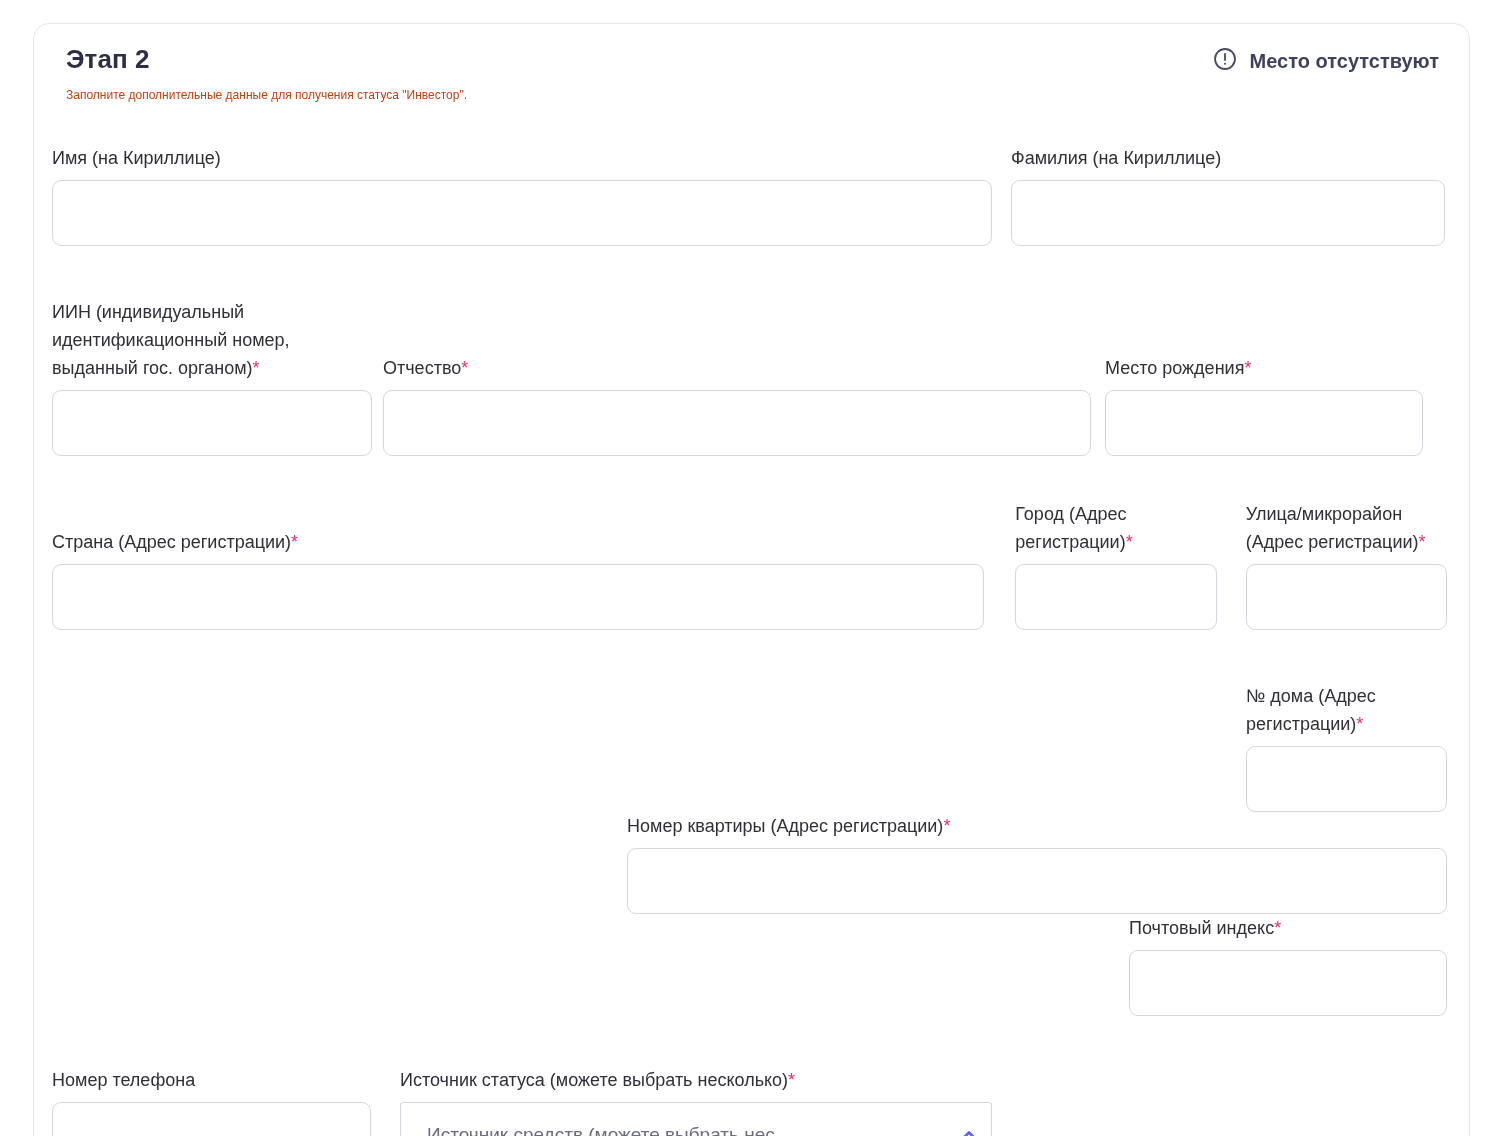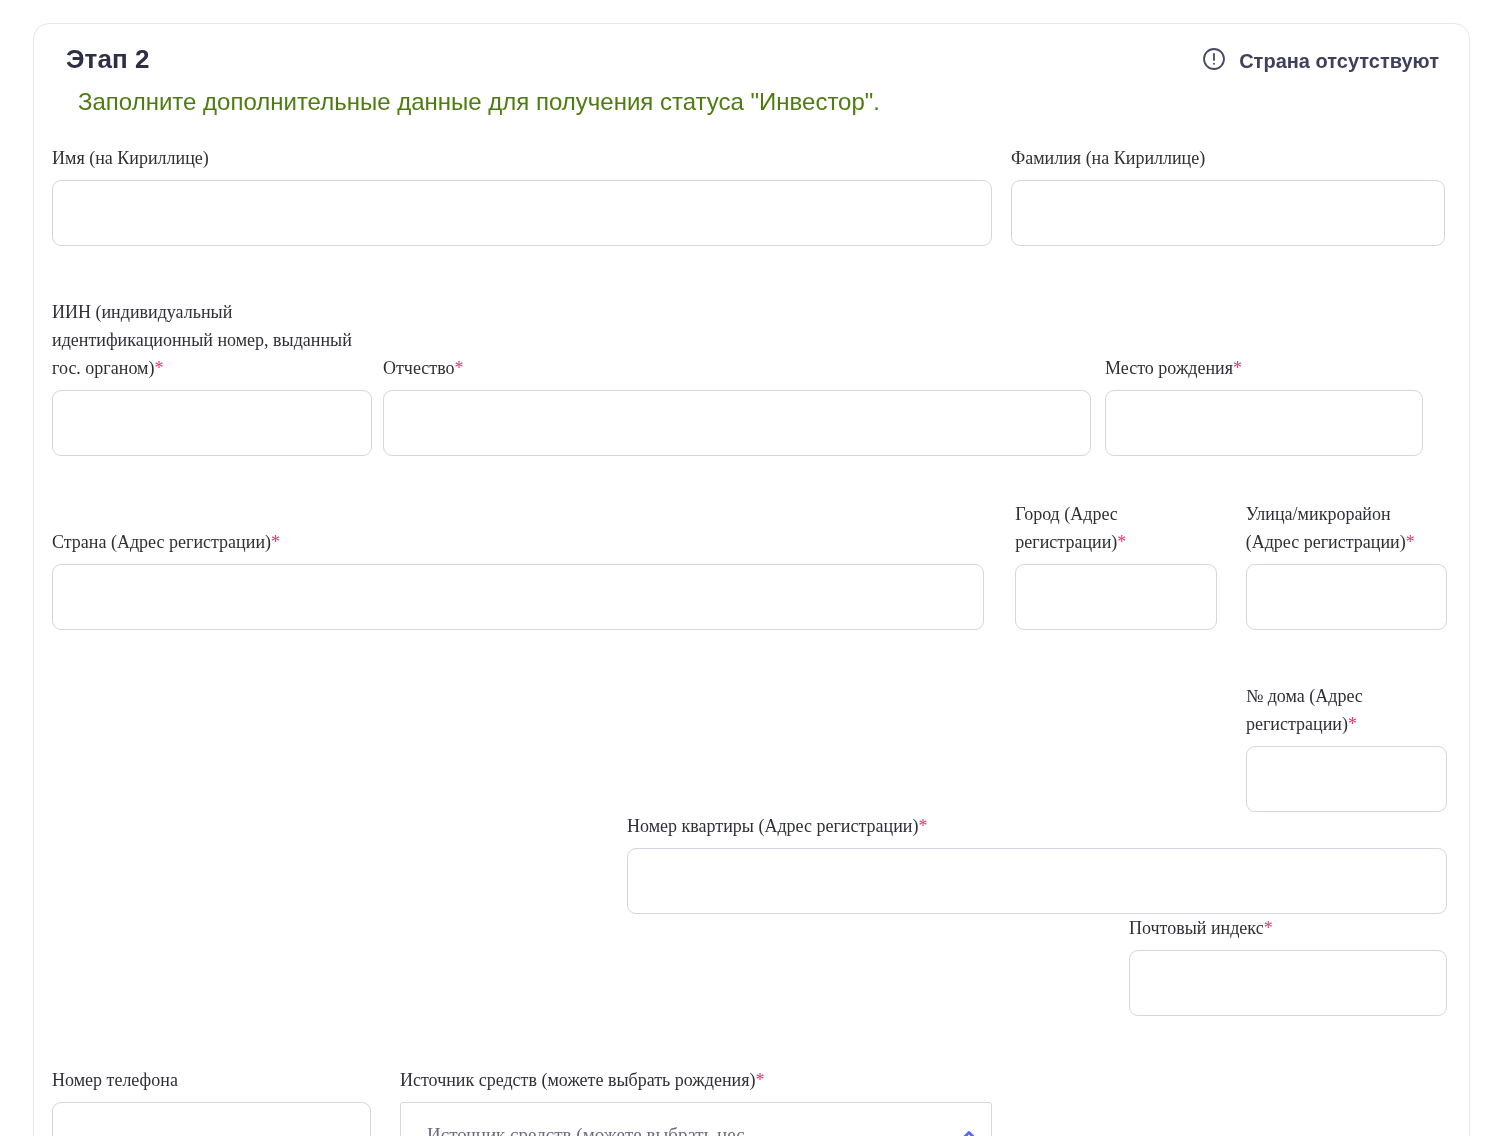--- a/index.html
+++ b/index.html
@@ -41,24 +41,23 @@
     top: 20px;
     font-size: 26px;
     font-weight: 700;
     color: #2e2e45;
     letter-spacing: .1px;
   }
   .step-desc {
     position: absolute;
     left: 32px;
     top: 64px;
-    font-size: 24px;
-    color: #4d7c0f;
+    font-size: 12px;
+    color: #c2410c;
     white-space: nowrap;
-    margin-left: 12px;
   }
   .status {
     position: absolute;
     right: 30px;
     top: 22px;
     display: flex;
     align-items: center;
     gap: 12px;
   }
   .status-icon { display: block; }
@@ -74,21 +73,21 @@
     position: relative;
     padding: 0 0 0 0;
   }
   .row {
     position: relative;
     display: flex;
     align-items: flex-end;
     padding: 0 22px 0 18px;
   }
 
-  .field { box-sizing: border-box; font-family: Liberation Serif, serif; }
+  .field { box-sizing: border-box; }
 
   .lbl {
     display: block;
     font-size: 18px;
     line-height: 28px;
     color: #2f2f38;
     margin-bottom: 8px;
   }
   .lbl .req {
     color: #ef2d6d;
@@ -176,21 +175,21 @@
     <div class="step-desc">Заполните дополнительные данные для получения статуса "Инвестор".</div>
 
     <div class="status">
       <span class="status-icon">
         <svg width="26" height="26" viewBox="0 0 24 24" fill="none" stroke="#4a4a63" stroke-width="1.7" stroke-linecap="round">
           <circle cx="12" cy="12" r="9.2"></circle>
           <line x1="12" y1="7.2" x2="12" y2="13"></line>
           <circle cx="12" cy="16.3" r="0.95" fill="#4a4a63" stroke="none"></circle>
         </svg>
       </span>
-      <span class="status-text">Страна отсутствуют</span>
+      <span class="status-text">Место отсутствуют</span>
     </div>
   </div>
 
   <div class="form">
 
     <div class="row row-names">
       <div class="field w-name-l">
         <label class="lbl">
           <span>Имя (на Кириллице)</span>
         </label>
@@ -277,21 +276,21 @@
     <div class="row row-phone">
       <div class="field w-phone">
         <label class="lbl">
           <span>Номер телефона</span>
         </label>
         <input class="inp" type="text" value="" style="">
       </div>
 
       <div class="field w-src">
         <label class="lbl">
-          <span>Источник средств (можете выбрать рождения)</span><span class="req">*</span>
+          <span>Источник статуса (можете выбрать несколько)</span><span class="req">*</span>
         </label>
         <div class="select">
           <span class="select-text">Источник средств (можете выбрать нес...</span>
           <span class="select-arrow">
             <svg width="20" height="20" viewBox="0 0 24 24" fill="none" stroke="#5b63f0" stroke-width="3.2" stroke-linecap="round" stroke-linejoin="round">
               <polyline points="6,15 12,9 18,15"></polyline>
             </svg>
           </span>
         </div>
       </div>

